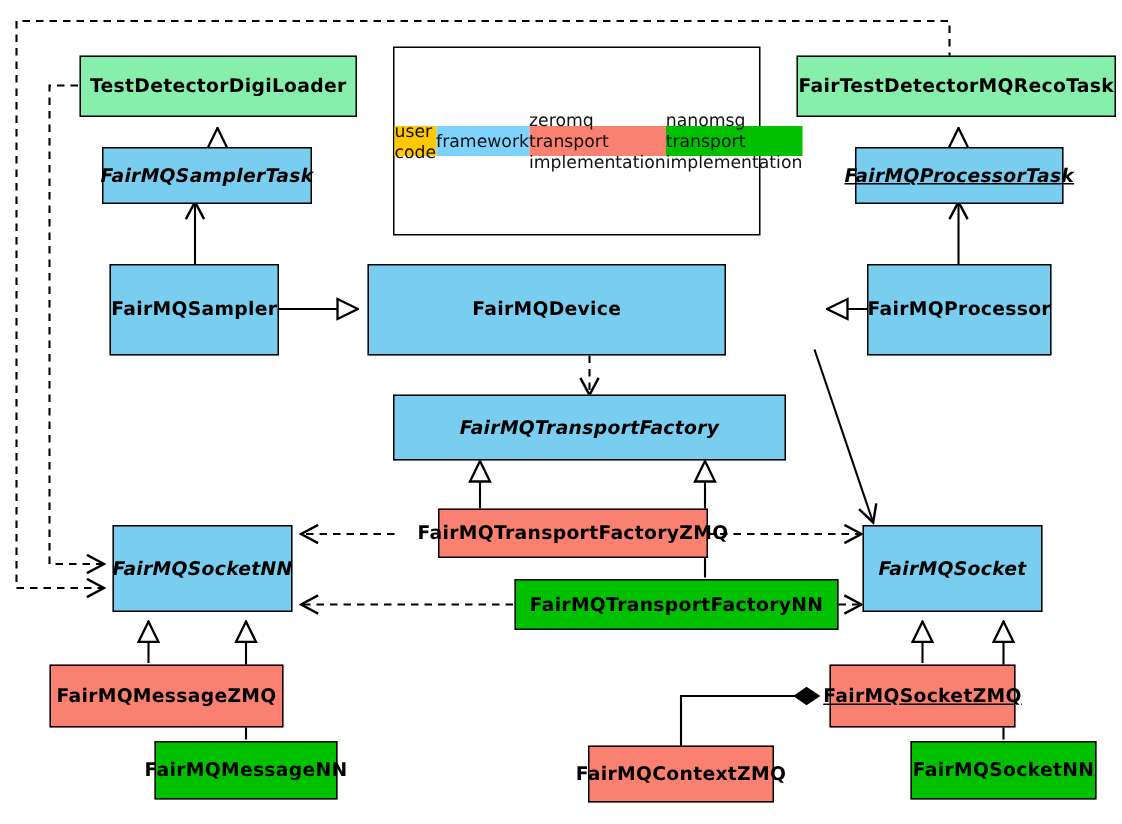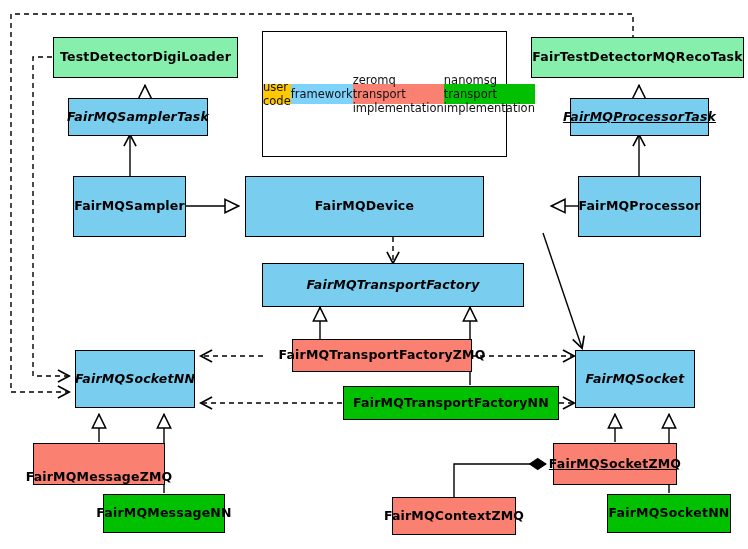--- a/index.html
+++ b/index.html
@@ -144,21 +144,21 @@
   </div>
 
   <div class="node framework" style="left:75px;top:350px;width:120px;height:58px;">
     <span class="abstract">FairMQSocketNN</span>
   </div>
 
   <div class="node framework" style="left:575px;top:350px;width:120px;height:58px;">
     <span class="abstract">FairMQSocket</span>
   </div>
 
-  <div class="node zeromq" style="left:33px;top:443px;width:132px;height:42px;align-items:flex-end;">
+  <div class="node zeromq" style="left:33px;top:443px;width:156px;height:42px;">
     <span class="concrete">FairMQMessageZMQ</span>
   </div>
 
   <div class="node nanomsg" style="left:103px;top:494px;width:122px;height:39px;">
     <span class="concrete">FairMQMessageNN</span>
   </div>
 
   <div class="node zeromq" style="left:553px;top:443px;width:124px;height:42px;text-decoration:underline;">
     <span class="concrete">FairMQSocketZMQ</span>
   </div>

